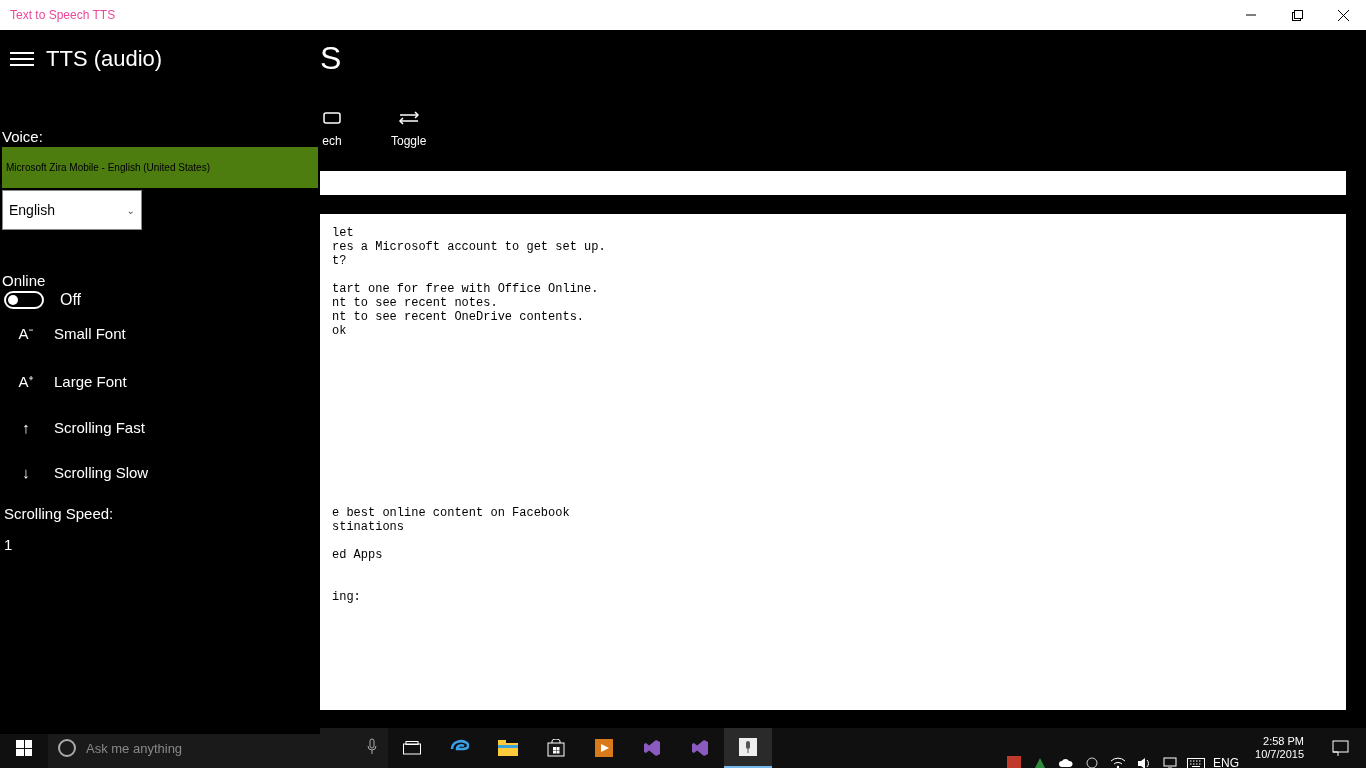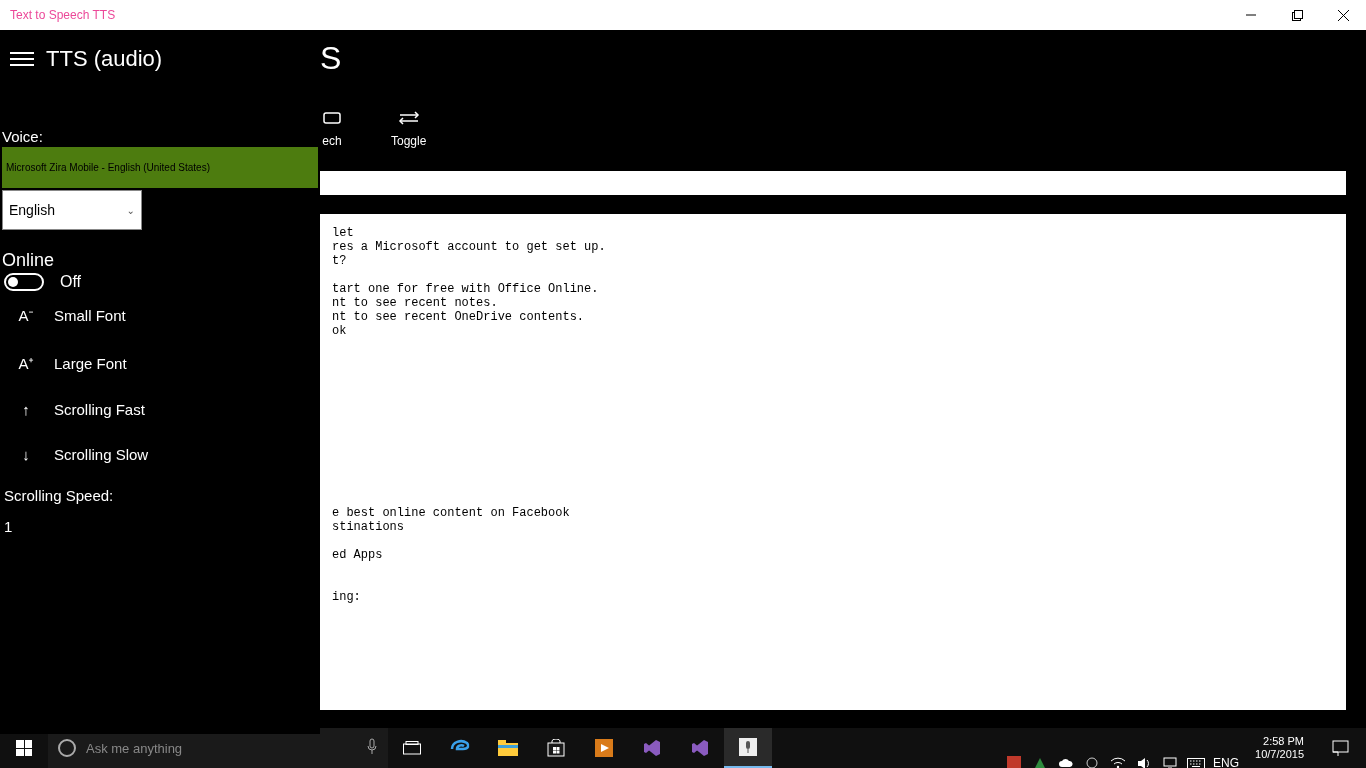--- a/index.html
+++ b/index.html
@@ -30,21 +30,21 @@
   .sidebar { position: absolute; left: 0; top: 6px; width: 320px; height: 698px; background: #000; color: #fff; font-size: 16px; }
   .side-header { display: flex; align-items: center; height: 46px; padding-left: 10px; gap: 12px; }
   .hamburger { width: 24px; height: 24px; display:flex; flex-direction:column; justify-content:center; gap:4px; }
   .hamburger span { display:block; height:2px; background:#fff; }
   .side-title { font-size: 22px; }
   .side-body { padding: 8px 0 0 2px; }
   .side-label { font-size: 15px; padding: 4px 0 2px 0; margin-top: 34px; }
   .voice-value { background:#4d7c0f; color:#000; font-size:10px; padding:15px 4px; width: 316px; }
   .lang-select { width: 140px; height: 40px; background:#fff; color:#000; border:1px solid #888; display:flex; align-items:center; justify-content:space-between; padding:0 6px; font-size:14px; margin-top:2px;}
   .lang-select .chev { font-size:10px; color:#555;}
-  .online-label { margin-top: 16px; font-size:18px;}
+  .online-label { margin-top: 38px; font-size:15px;}
   .toggle-row { display:flex; align-items:center; gap:16px; padding-left:2px;}
   .toggle { width:40px; height:18px; border:2px solid #fff; border-radius:10px; position:relative;}
   .toggle-knob { width:10px; height:10px; background:#fff; border-radius:50%; position:absolute; left:2px; top:2px;}
   .side-item { display:flex; align-items:center; gap:18px; padding:14px 0 14px 14px; font-size:15px;}
   .side-item .sicon { width:20px; display:flex; justify-content:center; font-size:15px; font-family:"Segoe UI",sans-serif;}
   .sspeed-label { font-size:15px; margin-top:10px; padding-left:2px;}
   .sspeed-val { font-size:15px; margin-top:14px; padding-left:2px;}
   
   
   .taskbar { height: 40px; background:#101010; display:flex; color:#fff; font-size:13px; }

